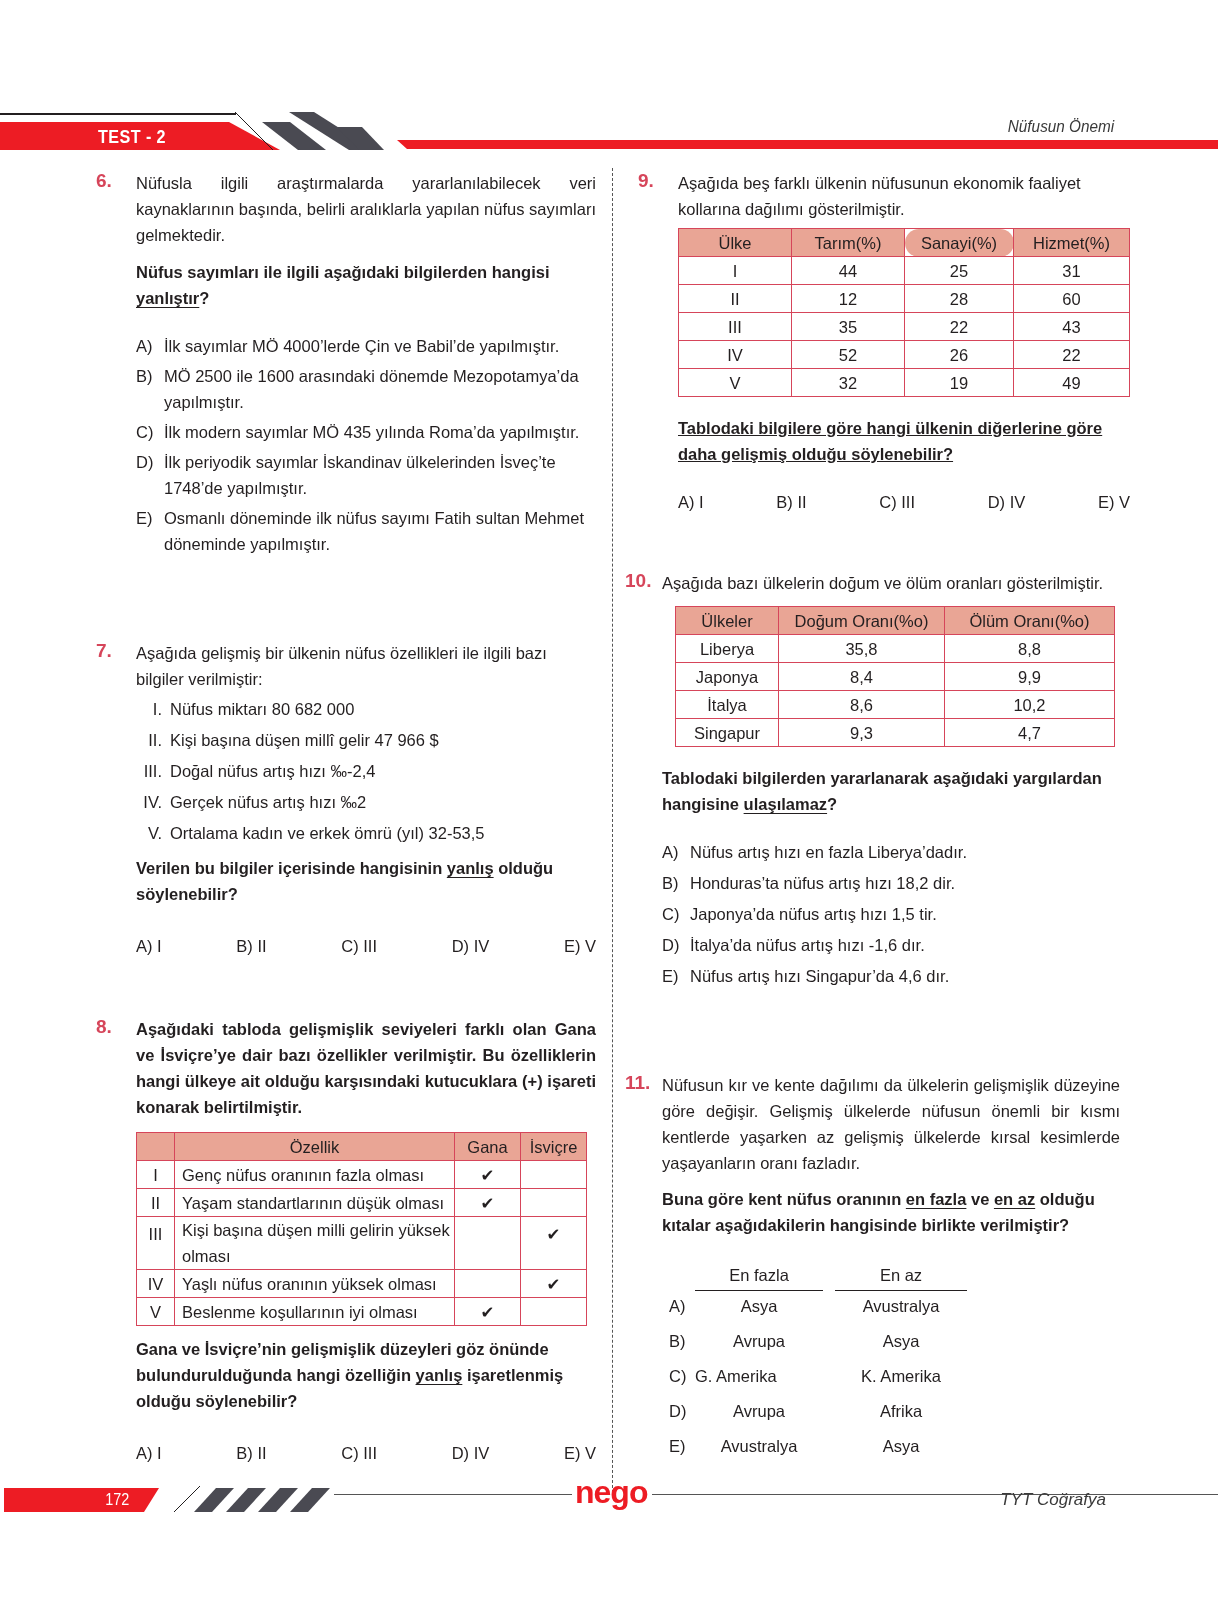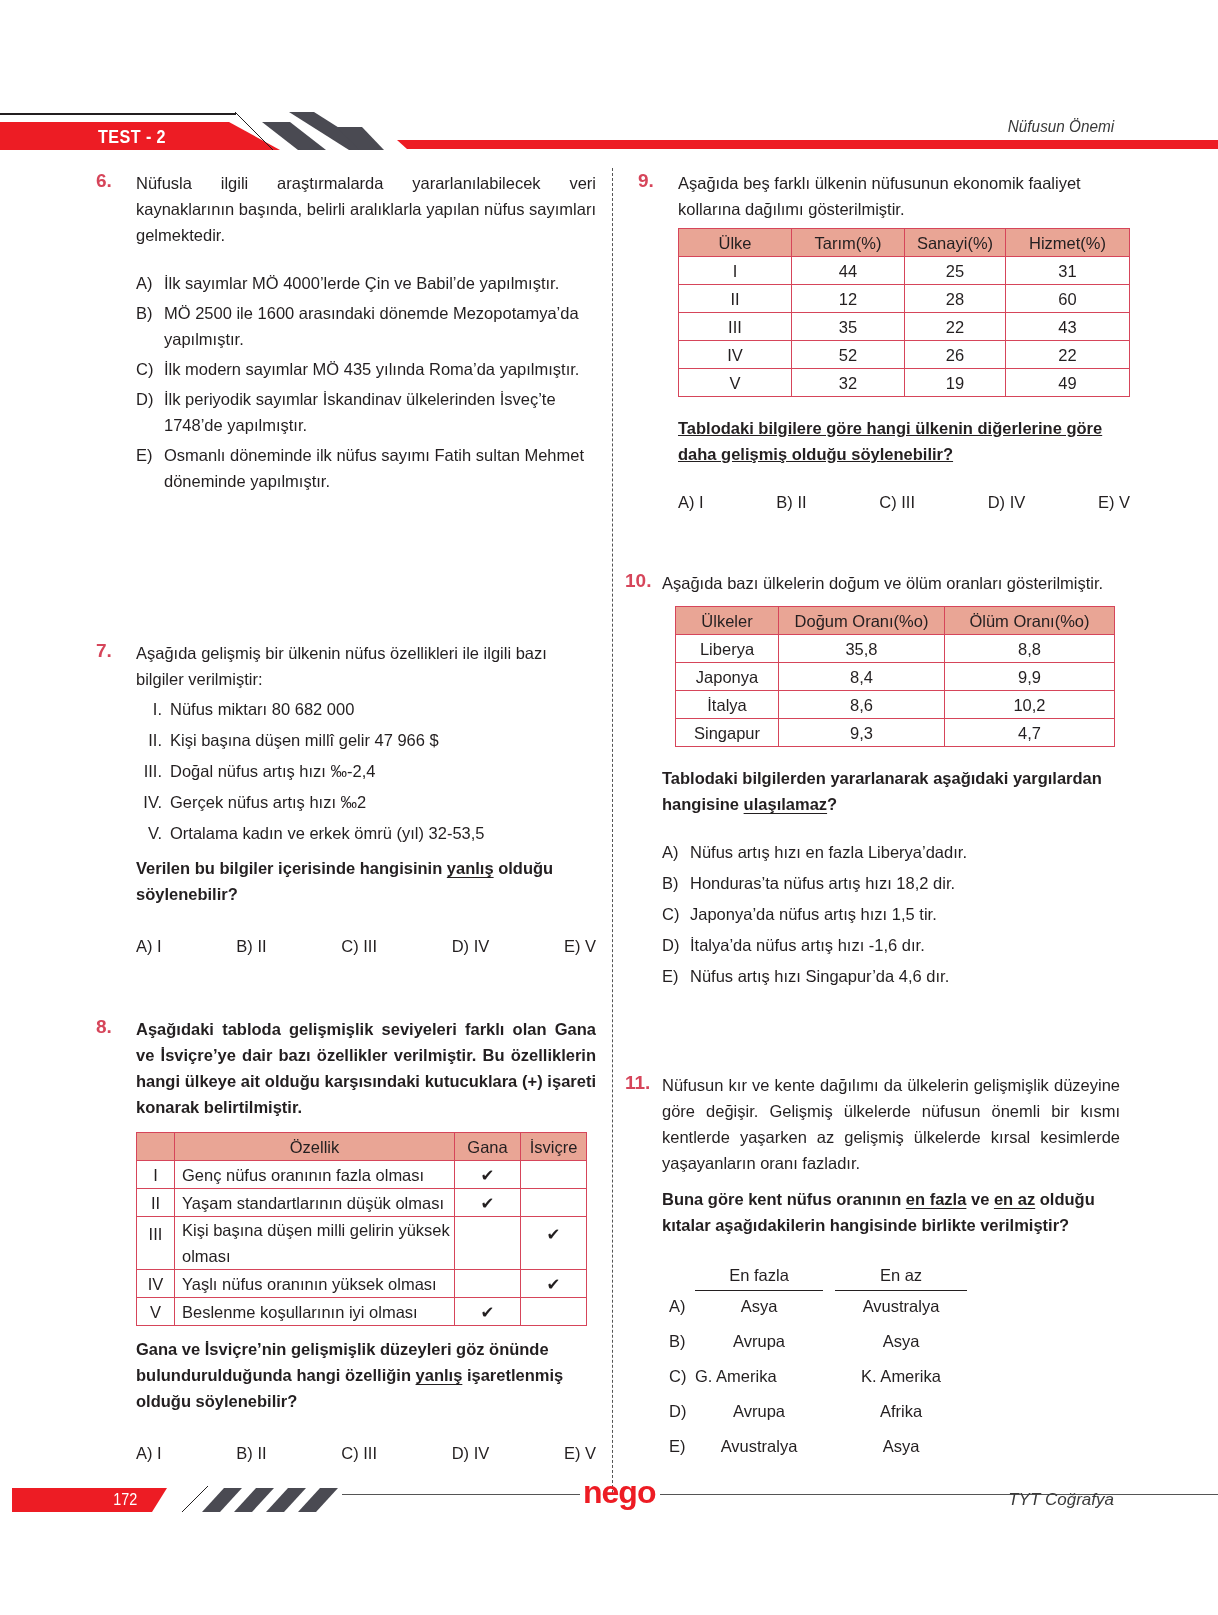--- a/index.html
+++ b/index.html
@@ -36,21 +36,21 @@
   th { background: #e9a595; font-weight: normal; border: 1px solid #d6455a; height: 28px; }
   td { border: 1px solid #d6455a; height: 28px; text-align: center; }
   tr.row td { border-top: 1px dashed #d6455a; }
 
   
   .rlist { margin-left: 0; }
   .rlist .ritem { display: flex; line-height: 31px; }
   .rlist .rn { width: 34px; text-align: right; padding-right: 8px; flex: none; }
 
   
-  .ftr { position: absolute; left: 12px; top: 1480px; width: 1206px; height: 60px; text-align: center; }
+  .ftr { position: absolute; left: 4px; top: 1480px; width: 1206px; height: 60px; text-align: center; }
   .ftr-red { position: absolute; left: 0; top: 8px; width: 155px; height: 24px; background: #ed1c24; clip-path: polygon(0 0, 100% 0, 140px 100%, 0 100%); }
   .pageno { position: absolute; left: 100px; top: 11px; color: #fff; font-size: 16px; transform: scaleX(0.9); }
   .fstripe { position: absolute; top: 8px; height: 24px; background: #4a4a52; }
   .ftr-line { position: absolute; top: 14px; height: 1px; background: #555; }
   .logo { position: absolute; left: 571px; top: -6px; font-weight: bold; font-size: 32px; color: #ed1c24; letter-spacing: -1px; }
   .footer-right { position: absolute; right: 104px; top: 10px; font-style: italic; font-size: 17px; color: #3a3a3a; }
 </style>
 </head>
 <body>
 
@@ -67,20 +67,23 @@
   <div class="hdr-redline"></div>
   <span class="topic">Nüfusun Önemi</span>
 </div>
 
 <div class="col-divider"></div>
 
 <div class="q" style="left:96px;top:170px;width:500px;">
   <span class="qnum">6.</span>
   <div class="qbody" style="width:460px;">
     <p style="text-align:justify;">Nüfusla ilgili araştırmalarda yararlanılabilecek veri kaynaklarının başında, belirli aralıklarla yapılan nüfus sayımları gelmektedir.</p>
+    <p class="bold" style="margin-top:11px;">
+      <span>Nüfus sayımları ile ilgili aşağıdaki bilgilerden hangisi </span><span class="ul">yanlıştır</span><span>?</span>
+    </p>
     <div style="margin-top:22px;">
       <div class="opt" style="margin-bottom:4px;">
           <span class="lbl">A)</span>
           <span class="txt">İlk sayımlar MÖ 4000’lerde Çin ve Babil’de yapılmıştır.</span>
         </div>
       <div class="opt" style="margin-bottom:4px;">
           <span class="lbl">B)</span>
           <span class="txt">MÖ 2500 ile 1600 arasındaki dönemde Mezopotamya’da yapılmıştır.</span>
         </div>
       <div class="opt" style="margin-bottom:4px;">
@@ -197,21 +200,21 @@
 
 <div class="q" style="left:638px;top:170px;width:500px;">
   <span class="qnum">9.</span>
   <div class="qbody" style="left:40px;width:460px;">
     <p>Aşağıda beş farklı ülkenin nüfusunun ekonomik faaliyet kollarına dağılımı gösterilmiştir.</p>
     <table style="width:452px;margin-top:6px;">
       <tbody>
           <tr>
         <th style="width:113px;">Ülke</th>
         <th style="width:113px;">Tarım(%)</th>
-        <th style="width:101px;">Sanayi(%)</th>
+        <th style="width:109px;border-radius:14px;">Sanayi(%)</th>
         <th>Hizmet(%)</th>
       </tr>
       <tr class="row">
             <td>I</td>
             <td>44</td>
             <td>25</td>
             <td>31</td>
           </tr>
       <tr class="row">
             <td>II</td>

